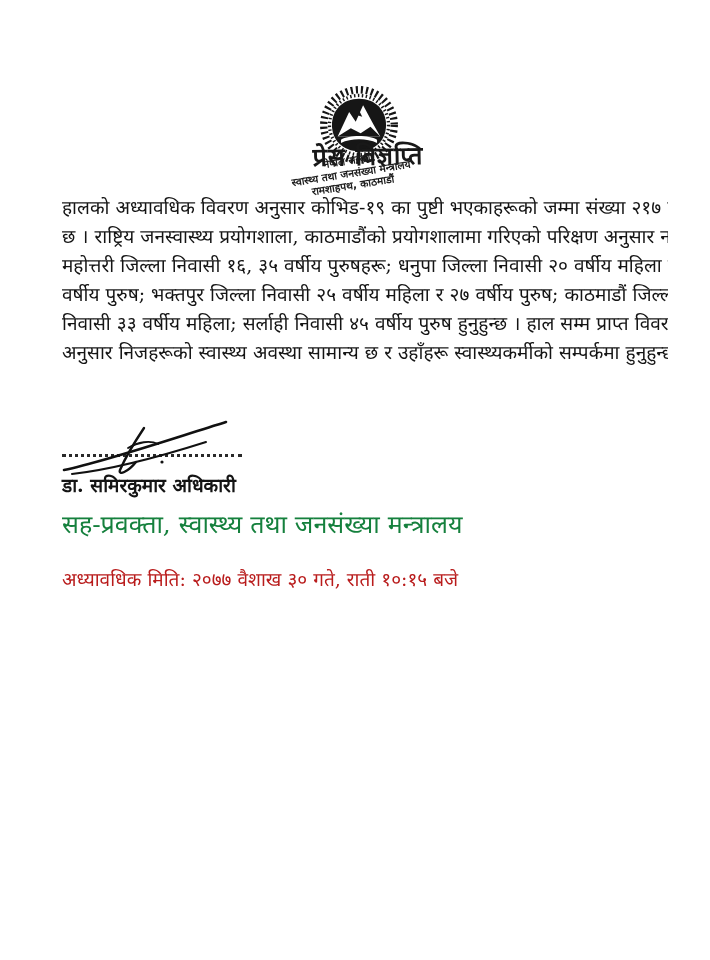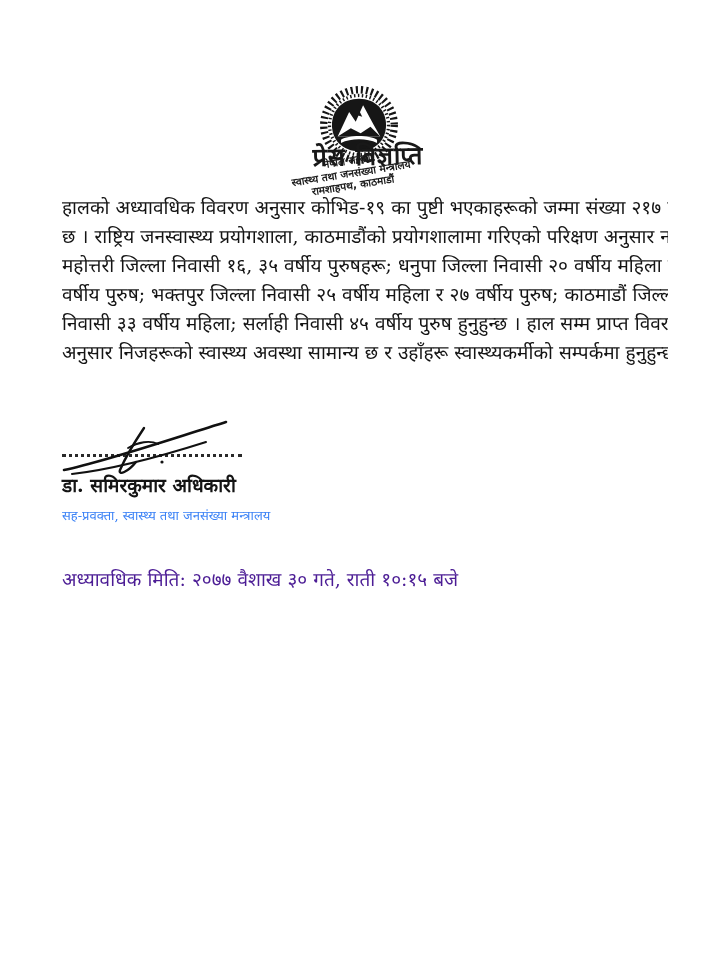--- a/index.html
+++ b/index.html
@@ -87,28 +87,28 @@
   .sig-name {
     position: absolute;
     left: 62px; top: 472px;
     font-size: 19px;
     color: #141414;
     font-weight: bold;
   }
   .sig-title {
     position: absolute;
     left: 62px; top: 506px;
-    font-size: 13px;
-    color: #3b82f6;
+    font-size: 25px;
+    color: #15803d;
   }
   .date-line {
     position: absolute;
     left: 62px; top: 566px;
     font-size: 19px;
-    color: #4c1d95;
+    color: #b91c1c;
     text-align: center;
   }
 </style>
 </head>
 <body>
 
 <div class="page">
 
   <div class="letterhead">
 

